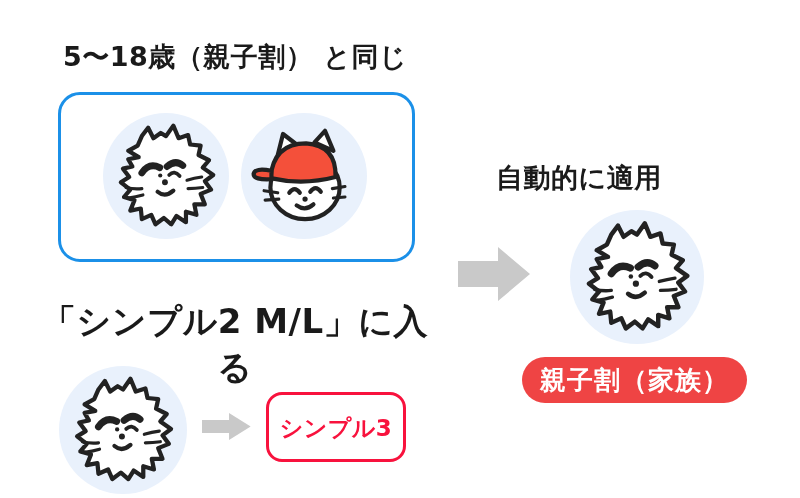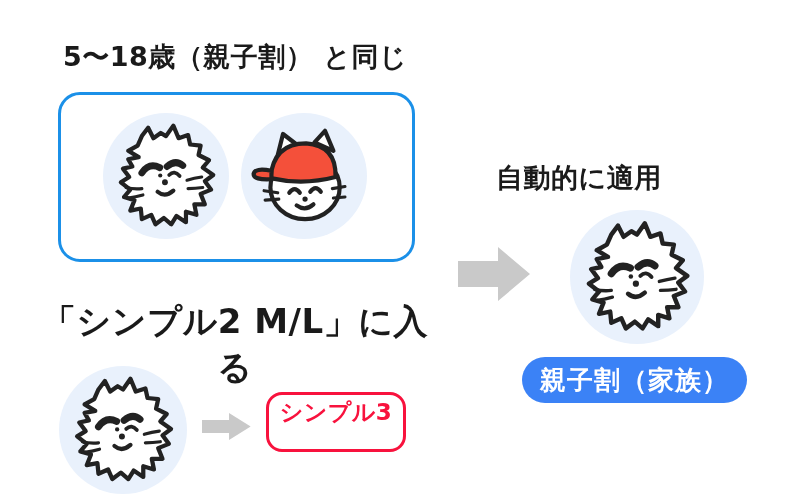--- a/index.html
+++ b/index.html
@@ -14,30 +14,30 @@
   .family-box { position:absolute; left:58px; top:92px; width:357px; height:170px;
     border:3px solid #1b90e8; border-radius:22px; background:#ffffff; }
   .avatar { position:absolute; border-radius:50%; background:#e9f1fc; }
   .avatar svg { position:absolute; left:0; top:0; width:100%; height:100%; }
   .avatar-a { left:42px; top:18px; width:126px; height:126px; }
   .avatar-b { left:180px; top:18px; width:126px; height:126px; }
   .step2-title { position:absolute; left:40px; top:299px; width:390px; text-align:center;
     font-size:34px; letter-spacing:0.5px; }
   .flow-avatar { left:59px; top:366px; width:128px; height:128px; }
   .small-arrow { position:absolute; left:202px; top:413px; width:50px; height:28px; }
-  .plan-box { position:absolute; left:266px; top:392px; width:140px; height:60px;
+  .plan-box { position:absolute; left:266px; top:392px; width:140px; height:70px;
     border:3px solid #f8123d; border-radius:16px; background:#fff;
-    color:#f8123d; text-align:center; font-size:23px; line-height:31px; padding-top:2px;
+    color:#f8123d; text-align:center; font-size:23px; line-height:31px; padding-top:18px;
     letter-spacing:0.5px; }
   .big-arrow { position:absolute; left:458px; top:247px; width:74px; height:56px; }
   .result-title { position:absolute; left:496px; top:160px; width:245px; 
     font-size:27px; letter-spacing:0.5px; }
   .result-avatar { left:570px; top:210px; width:134px; height:134px; }
   .badge { position:absolute; left:522px; top:357px; width:225px; height:46px;
-    background:#3b82f6; border-radius:23px; color:#ffffff; text-align:center;
+    background:#ef4444; border-radius:23px; color:#ffffff; text-align:center;
     font-size:26px; line-height:46px; letter-spacing:1px; }
 </style>
 </head>
 <body>
 
 <svg width="0" height="0" style="position:absolute" aria-hidden="true">
   <defs>
     <g id="parent-char" stroke="#222222" stroke-width="4" fill="none" stroke-linecap="round" stroke-linejoin="round">
       <path fill="#ffffff" d="M 34,42 L 24,36 L 33,31 L 37,22 L 43,14 L 48,24 L 55,19 L 60,22
         L 67,12 L 72,24 L 81,21 L 83,30 L 93,31 L 91,40 L 101,45 L 95,52 L 105,59 L 97,65

